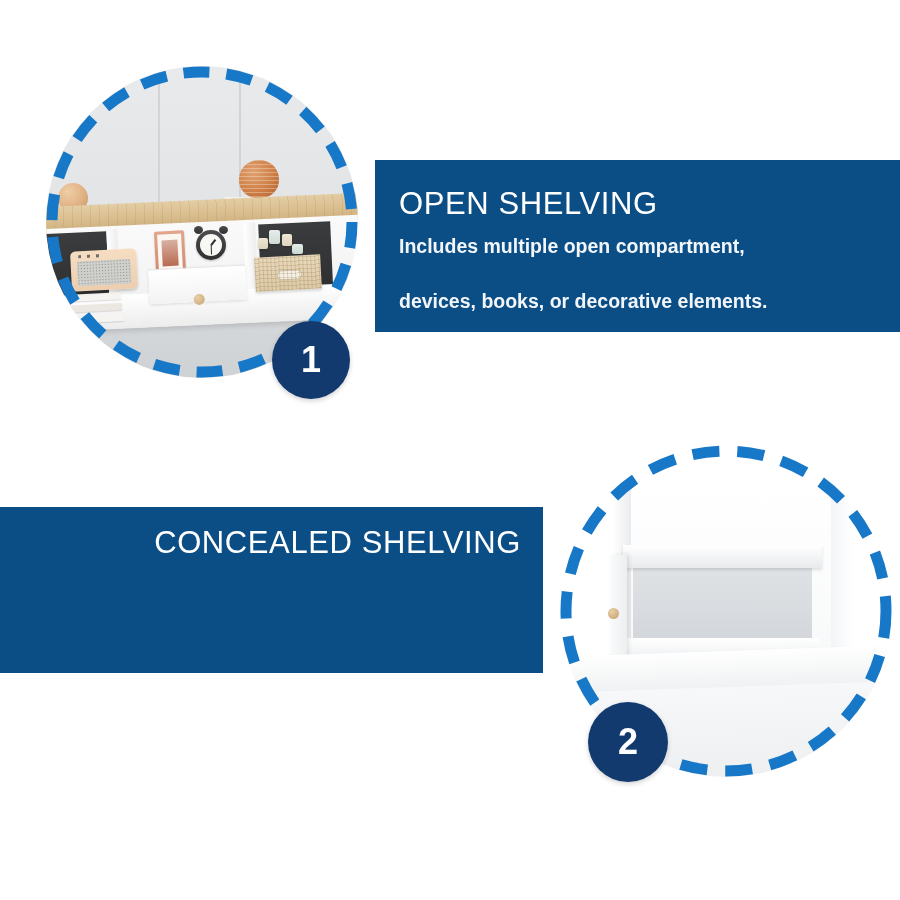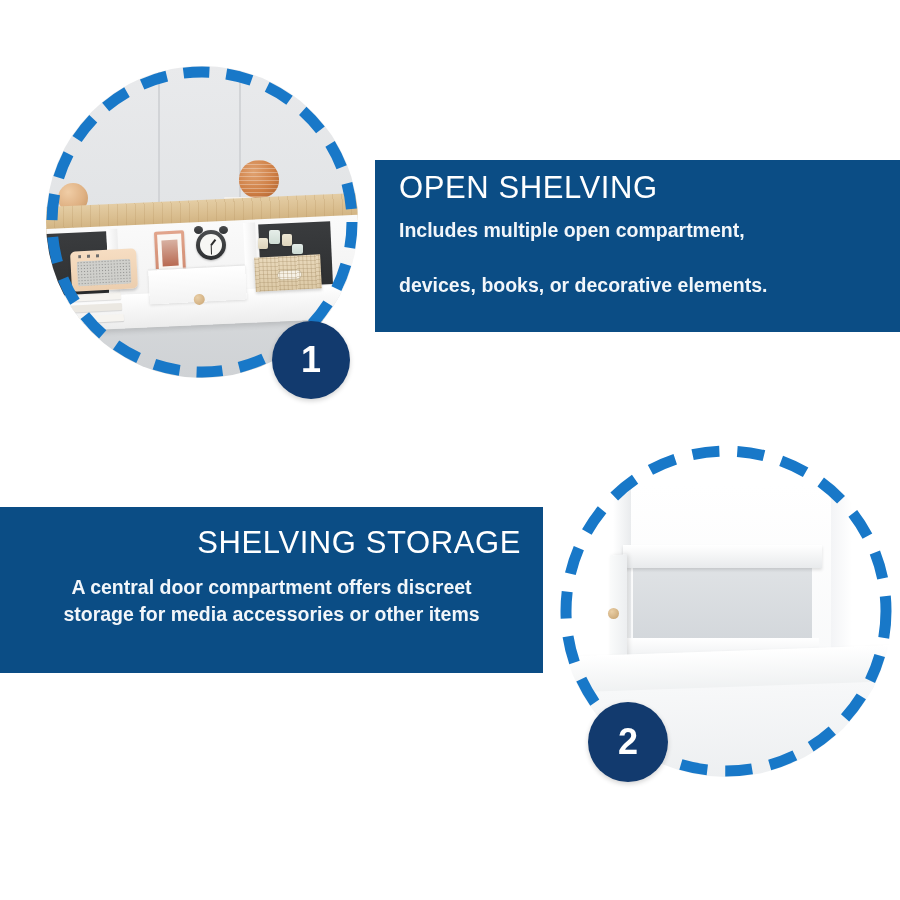--- a/index.html
+++ b/index.html
@@ -23,21 +23,21 @@
     margin:0;
     white-space:nowrap;
   }
   .panel .body{
     color:#f2f6fa;
     font-size:19.5px;
     font-weight:700;
     line-height:1.42;
     margin:0;
   }
-  #panel-1{left:375px;top:160px;width:525px;height:172px;padding:12px 24px 0 24px;}
+  #panel-1{left:375px;top:160px;width:525px;height:172px;padding:28px 24px 0 24px;}
   #panel-1 .title{margin-bottom:12px;}
   #panel-1 .body{text-align:left;}
   #panel-2{left:0px;top:507px;width:543px;height:166px;padding:20px 22px 0 22px;}
   #panel-2 .title{text-align:right;margin-bottom:14px;}
   #panel-2 .body{text-align:center;}
 
   
   .figure{position:absolute;}
   .photo-clip{
     position:absolute;inset:0;border-radius:50%;overflow:hidden;background:#ffffff;
@@ -303,20 +303,16 @@
         <circle cx="166" cy="166" r="160" fill="none" stroke="#1878c8" stroke-width="11" stroke-linecap="butt" stroke-dasharray="27 18"></circle>
       </svg>
     </div>
   </div>
 
   <div class="badge" id="badge-2" style="left:588px;top:702px;width:80px;height:80px;">
     <span>2</span>
   </div>
 
   <div class="panel" id="panel-2">
-    <h2 class="title">SHELVING STORAGE</h2>
-    <p class="body">
-      <span>A central door compartment offers discreet</span><br>
-      <span>storage for media accessories or other items</span>
-    </p>
+    <h2 class="title">CONCEALED SHELVING</h2>
   </div>
 
 </div>
 
 </body></html>

